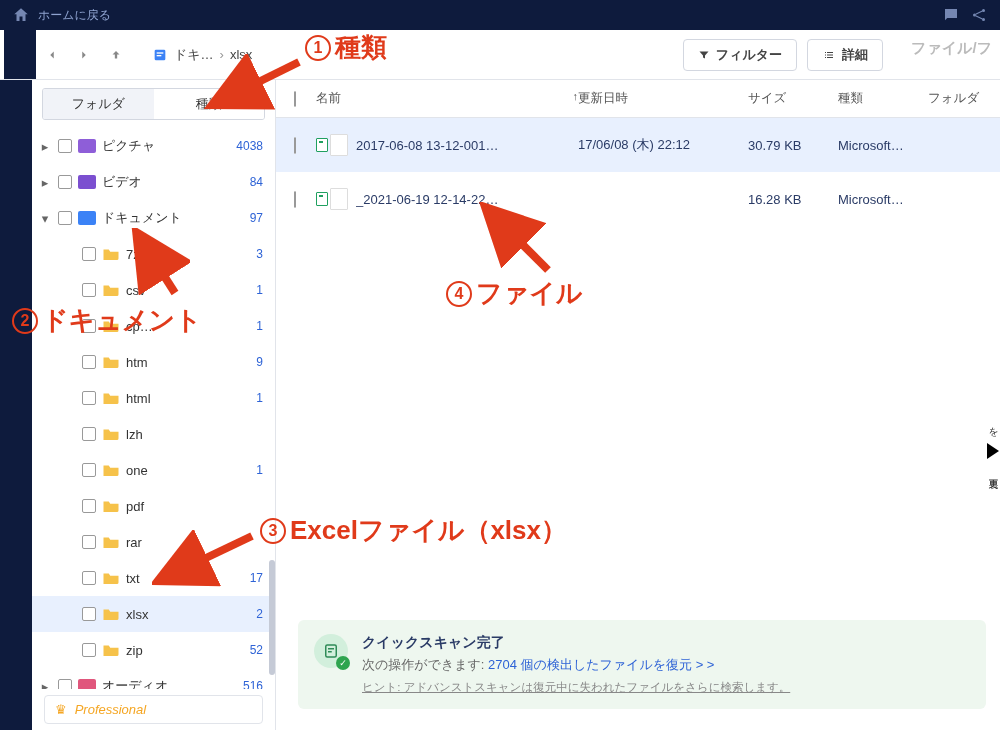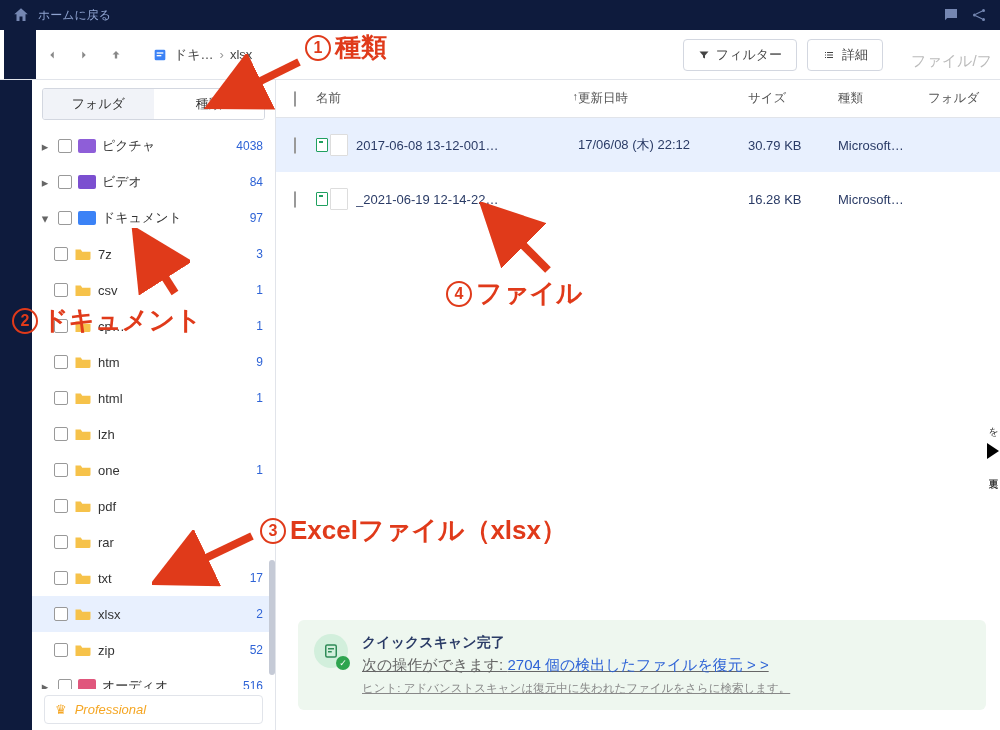--- a/index.html
+++ b/index.html
@@ -7,40 +7,40 @@
 .titlebar { height: 30px; background: #0e1b3d; color: #8fa3d0; display: flex; align-items: center; padding: 0 12px; gap: 10px; }
 .titlebar .home-link { display: flex; align-items: center; gap: 8px; cursor: pointer; font-size: 12px; }
 .titlebar .spacer { flex: 1; }
 .titlebar .tb-icon { width: 18px; height: 18px; opacity: .8; }
 .topstrip { height: 50px; border-bottom: 1px solid #e1e4ea; display: flex; align-items: center; padding: 0 8px 0 4px; background: #fff; position: relative; }
 .left-edge { width: 32px; height: 100%; background: #0e1b3d; }
 .navbtn { width: 28px; height: 28px; display: flex; align-items: center; justify-content: center; color: #888; margin: 0 2px; cursor: pointer; border-radius: 4px; }
 .breadcrumb { display: flex; align-items: center; gap: 6px; margin-left: 20px; font-size: 13px; color: #444; }
 .bc-icon { width: 16px; height: 16px; }
 .bc-sep { color: #999; }
-.top-actions { margin-left: auto; display: flex; gap: 10px; align-items: flex-end; }
+.top-actions { margin-left: auto; display: flex; gap: 10px; align-items: flex-start; font-weight: bold; }
 .pillbtn { border: 1px solid #d3d7e0; background: #fff; border-radius: 4px; padding: 6px 14px; display: flex; align-items: center; gap: 6px; cursor: pointer; font-size: 13px; color: #444; }
 .tail { padding-left: 18px; color: #bbb; font-size: 15px; }
 .body { display: flex; height: calc(100% - 80px); }
 .sidebar { width: 276px; border-right: 1px solid #e1e4ea; position: relative; display: flex; flex-direction: column; background: #fff; }
 .left-edge2 { position: absolute; left: 0; top: 0; bottom: 0; width: 32px; background: #0e1b3d; }
 .side-inner { margin-left: 32px; width: calc(100% - 32px); display: flex; flex-direction: column; height: 100%; }
 .tabs { display: flex; margin: 8px 10px 8px 10px; border: 1px solid #d3d7e0; border-radius: 3px; overflow: hidden; font-size: 13px; }
 .tab { flex: 1; text-align: center; padding: 6px 0; cursor: pointer; background: #fff; }
 .tab.active { background: #f1f3f8; }
 .tree { flex: 1; overflow-y: auto; padding-bottom: 8px; }
 .tree-row { display: flex; align-items: center; height: 36px; padding: 0 12px 0 6px; cursor: pointer; }
 .tree-row.selected { background: #e8f0fe; }
 .tw { width: 14px; display: inline-flex; justify-content: center; color: #666; }
 .cb { width: 14px; height: 14px; border: 1px solid #999; border-radius: 2px; margin: 0 6px; background: #fff; }
 .foldericon { width: 18px; height: 14px; margin-right: 6px; }
 .cat-icon { width: 18px; height: 14px; margin-right: 6px; border-radius: 2px; }
 .tree-label { flex: 1; color: #333; }
 .tree-count { color: #2e63d6; font-size: 12px; }
-.indent2 { padding-left: 16px; justify-content: space-between; }
+.indent2 { padding-left: 44px; justify-content: space-between; }
 .scrollthumb { position: absolute; right: 0; top: 480px; width: 6px; height: 115px; background: #c5cad6; border-radius: 3px; }
 .pro-badge { margin: 6px 12px; border: 1px solid #e1e4ea; border-radius: 4px; padding: 6px 10px; display: flex; align-items: center; gap: 8px; }
 .pro-badge .crown { color: #f5a623; }
 .pro-badge span.lbl { color: #f5a623; font-style: italic; font-weight: 500; }
 .main { flex: 1; display: flex; flex-direction: column; position: relative; }
 .cols { display: flex; align-items: center; height: 38px; padding: 0 12px; color: #555; font-size: 12.5px; border-bottom: 1px solid #e1e4ea; }
 .cols .col-cb { width: 28px; }
 .cols .col-name { flex: 1; display: flex; align-items: flex-start; gap: 6px; }
 .cols .col-date { width: 170px; }
 .cols .col-size { width: 90px; }
@@ -57,21 +57,21 @@
 .thumb .page { width: 18px; height: 22px; background: #fff; border: 1px solid #ddd; border-radius: 1px; }
 .filerow .col-name { flex: 1; color: #2a3b66; overflow: hidden; text-overflow: ellipsis; white-space: nowrap; padding-right: 8px; }
 .filerow .col-date { width: 170px; color: #2a3b66; }
 .filerow .col-size { width: 90px; color: #2a3b66; }
 .filerow .col-type { width: 90px; color: #2a3b66; overflow: hidden; text-overflow: ellipsis; white-space: nowrap; }
 .filerow .col-folder { width: 60px; }
 .banner { margin: 10px 14px 6px 22px; background: #eef7ef; border-radius: 6px; padding: 14px 16px; display: flex; gap: 14px; align-items: flex-start; position: absolute; top: 530px; left: 0; right: 0; }
 .banner .bicon { width: 34px; height: 34px; border-radius: 50%; background: #d2efdc; display: flex; align-items: center; justify-content: center; color: #2e8b57; position: relative; }
 .banner .bicon .chk { position: absolute; right: -2px; bottom: -2px; width: 14px; height: 14px; border-radius: 50%; background: #2ea44f; color: #fff; font-size: 9px; display: flex; align-items: center; justify-content: center; }
 .banner .btxt .title { font-weight: 600; color: #2a3b66; margin-bottom: 4px; font-size: 14px; }
-.banner .btxt .line1 { font-size: 15px; color: #666; text-decoration: underline; }
+.banner .btxt .line1 { font-size: 13px; color: #666; }
 .banner .btxt .line1 .link { color: #2e63d6; cursor: pointer; }
 .banner .btxt .hint { font-size: 11.5px; color: #888; margin-top: 6px; text-decoration: underline; }
 
 .anno { position: absolute; pointer-events: none; font-weight: 800; display: flex; align-items: center; gap: 4px; z-index: 100; }
 .anno .num { display: inline-flex; width: 26px; height: 26px; border: 2.5px solid; border-radius: 50%; align-items: center; justify-content: center; font-size: 16px; }
 .anno.red { color: #e03a1a; }
 .anno.red .num { border-color: #e03a1a; }
 .anno .txt { font-size: 26px; }
 .arrow { position: absolute; z-index: 99; pointer-events: none; }
 .right-edge { position: absolute; right: 0; top: 340px; display: flex; flex-direction: column; align-items: center; gap: 12px; color: #333; font-size: 10px; }

